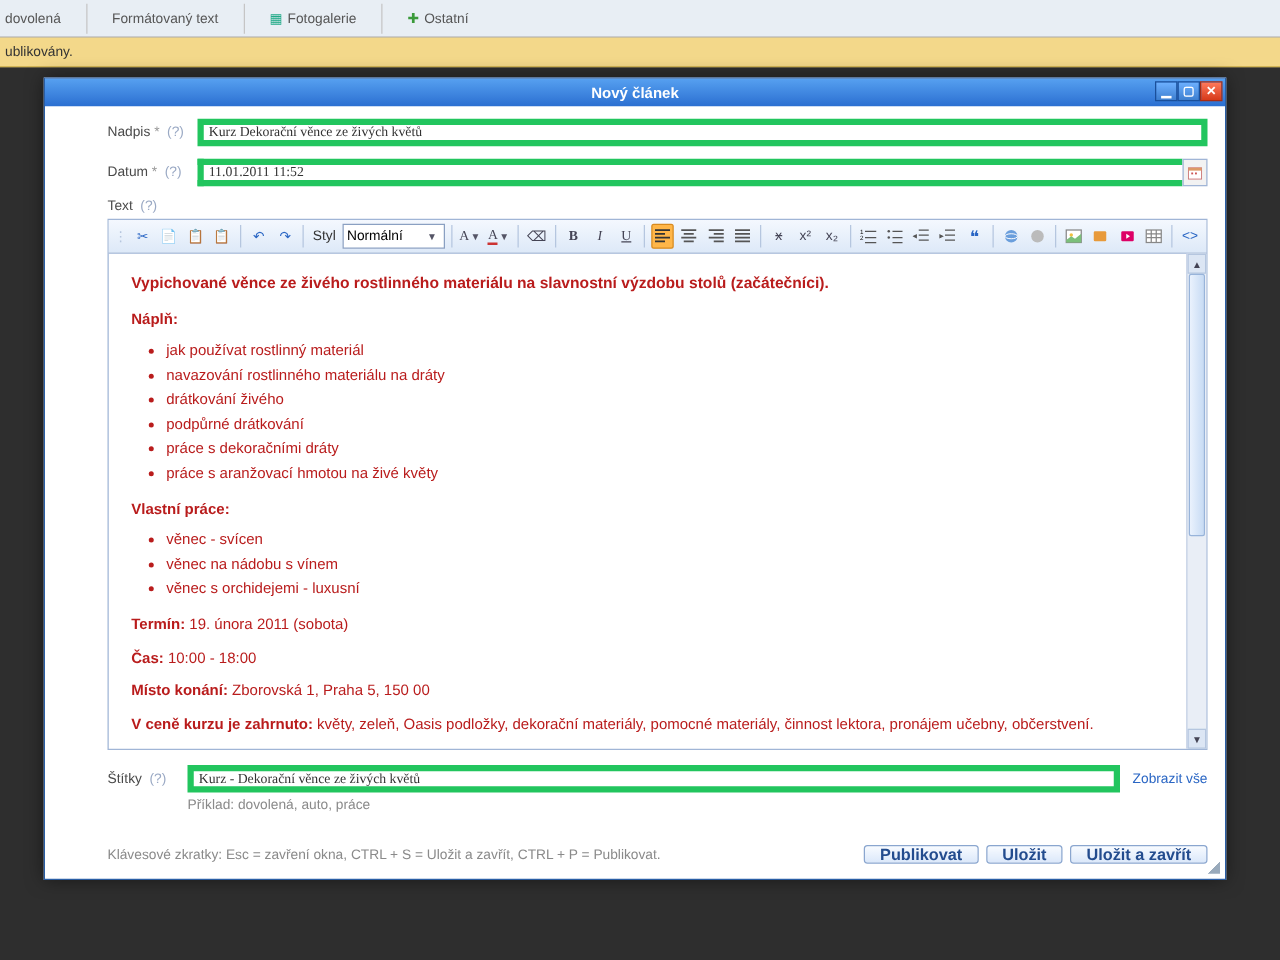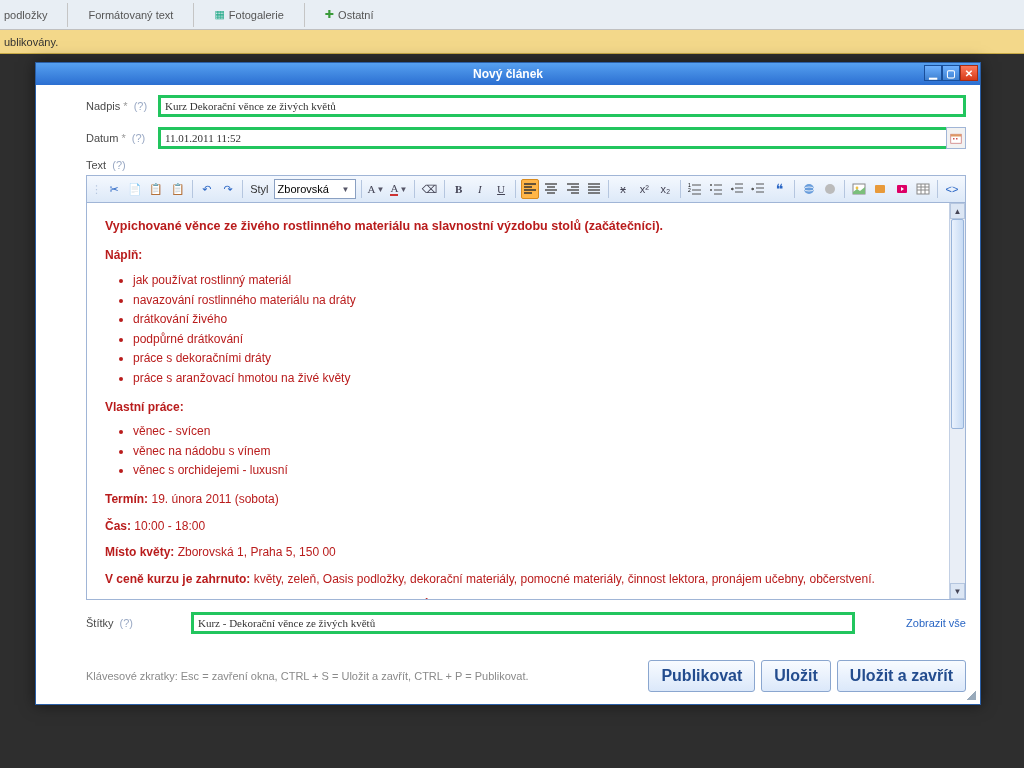--- a/index.html
+++ b/index.html
@@ -19,21 +19,21 @@
 .winbtn { width: 18px; height: 16px; border: 1px solid #1a4f9a; background: linear-gradient(#6db0ff,#3d7fd0); display: flex; align-items: center; justify-content: center; color: #fff; font-family: Arial; font-size: 10px; cursor: pointer; }
 .winbtn.close { background: linear-gradient(#ff7a5c,#d63a1a); border-color: #a72c13; }
 
 .body-inner { padding: 10px 14px 12px; margin-left: 36px; }
 
 
 .frow { display: flex; align-items: center; margin-bottom: 10px; }
 .flabel { width: 72px; color: #4a4a4a; }
 .flabel .req { color: #999; }
 .help { color: #9aa9c4; margin-left: 3px; }
-.finput { flex: 1; height: 22px; border: 3px solid #22c55e; padding: 2px 4px; font-family: Verdana; font-size: 11px; color: #333; }
+.finput { flex: 1; height: 22px; border: 5px solid #22c55e; padding: 2px 4px; font-family: Verdana; font-size: 11px; color: #333; }
 .date-wrap { flex: 1; display: flex; }
 .date-wrap input { flex: 1; border-right: none; }
 .date-btn { width: 20px; height: 22px; border: 1px solid #a0b5d6; background: #f2f2f2; display: flex; align-items: center; justify-content: center; cursor: pointer; }
 .date-btn svg { width: 12px; height: 12px; }
 
 
 .editor { border: 1px solid #a0b5d6; }
 .toolbar { background: linear-gradient(#f4f8fe,#dde9f8); border-bottom: 1px solid #a0b5d6; padding: 3px 4px; display: flex; align-items: center; gap: 3px; flex-wrap: nowrap; }
 .toolbar .sep2 { width: 1px; height: 18px; background: #b5c6df; margin: 0 2px; }
 .tbtn { width: 20px; height: 20px; display: flex; align-items: center; justify-content: center; cursor: pointer; border: 1px solid transparent; border-radius: 2px; color: #445; }
@@ -52,39 +52,39 @@
 .editor-content ul li { margin: 1px 0; list-style: disc; }
 .editor-content p { margin: 8px 0; }
 .editor-content p b { font-weight: bold; }
 .scrollbar-v { width: 16px; background: #e9eef6; border-left:1px solid #c3d0e4; position: relative; }
 .scrollbar-v .arrow { height:16px; background:#dce6f4; border:1px solid #b5c6df; display:flex;align-items:center;justify-content:center;font-size:8px;color:#445;cursor:pointer;}
 .scrollbar-v .track { position:absolute; top:16px; bottom:16px; left:0; right:0; }
 .scrollbar-v .thumb { position:absolute; top:0; height:210px; left:1px; right:1px; background:linear-gradient(90deg,#eaf2fd,#c7dbf4); border:1px solid #98b4da; border-radius:2px;}
 .scrollbar-v .arrow.bottom{position:absolute;bottom:0;left:0;right:0;}
 
 
-.tagsrow { display:flex; align-items:center; margin-top:12px;gap:41px; }
+.tagsrow { display:flex; align-items:center; margin-top:12px; }
 .tagsrow .flabel{ width:64px;}
 .tagsrow input{ flex:1; }
 .showall { color:#2a66c4; margin-left:10px; cursor:pointer; text-decoration:none; }
 .hint { color:#8a8a8a; margin-left:64px; margin-top:4px; }
 
 
 .footer { margin-top:26px; display:flex; align-items:center; }
 .shortcuts { color:#8a8a8a; flex:1; }
-.btn { height:32px; padding:0 12px; margin-left:6px; border:1px solid #8aa6cf; background:linear-gradient(#f8fbff,#dbe8fa); color:#234c8e; font-weight:bold; font-size:16px; border-radius:3px; cursor:pointer; display:flex; align-items:center; }
+.btn { height:15px; padding:0 12px; margin-left:6px; border:1px solid #8aa6cf; background:linear-gradient(#f8fbff,#dbe8fa); color:#234c8e; font-weight:bold; font-size:13px; border-radius:3px; cursor:pointer; display:flex; align-items:center; }
 .grab { position:absolute; right:4px; bottom:4px; width:12px; height:12px; background:
   linear-gradient(135deg, transparent 60%, #9ab 60%);
 } .ic-blue{color:#2a66c4;} .ic-orange{color:#d88a1e;} .ic-red{color:#cc3333;}
 </style>
 </head>
 <body>
 
 <div class="bg-ribbon">
-  <span>podložky</span>
+  <span>dovolená</span>
     <div class="sep"></div>
   <span>Formátovaný text</span>
     <div class="sep"></div>
   <span>
       <span style="color:#2a8">▦</span> 
       <span>Fotogalerie</span>
     </span>
     <div class="sep"></div>
   <span>
       <span style="color:#3a9a3a">✚</span> 
@@ -153,21 +153,21 @@
           </div>
         <div class="tbtn">
             <span>📋</span>
           </div>
         <div class="sep2"></div>
         <div class="tbtn ic-blue">↶</div>
         <div class="tbtn ic-blue">↷</div>
         <div class="sep2"></div>
         <span class="style-label">Styl</span>
         <div class="style-select fmt">
-            <span>Zborovská</span>
+            <span>Normální</span>
             <span class="dd">▼</span>
           </div>
         <div class="sep2"></div>
         <div class="tbtn">
             <span style="font-family:serif;">A</span>
             <span class="dd">▼</span>
           </div>
         <div class="tbtn">
             <span style="border-bottom:2px solid #c33;font-family:serif;">A</span>
             <span class="dd">▼</span>
@@ -291,21 +291,21 @@
             <li>práce s aranžovací hmotou na živé květy</li>
           </ul>
           <p class="sub">Vlastní práce:</p>
           <ul>
             <li>věnec - svícen</li>
             <li>věnec na nádobu s vínem</li>
             <li>věnec s orchidejemi - luxusní</li>
           </ul>
           <p><b>Termín:</b><span> 19. února 2011 (sobota)</span></p>
           <p><b>Čas:</b><span> 10:00 - 18:00</span></p>
-          <p><b>Místo květy:</b><span> Zborovská 1, Praha 5, 150 00</span></p>
+          <p><b>Místo konání:</b><span> Zborovská 1, Praha 5, 150 00</span></p>
           <p><b>V ceně kurzu je zahrnuto:</b><span>  květy, zeleň, Oasis podložky, dekorační materiály, pomocné materiály, činnost lektora, pronájem učebny, občerstvení.</span></p>
           <p><b>Doporučení: Přepravní obal na odnesení hotových věnců.</b></p>
         </div>
         <div class="scrollbar-v">
           <div class="arrow">▲</div>
           <div class="track">
               <div class="thumb"></div>
             </div>
           <div class="arrow bottom">▼</div>
         </div>
@@ -313,20 +313,21 @@
     </div>
 
     <div class="tagsrow">
       <div class="flabel">
         <span>Štítky</span>
         <span class="help">(?)</span>
       </div>
       <input class="finput" value="Kurz - Dekorační věnce ze živých květů" style="">
       <a class="showall">Zobrazit vše</a>
     </div>
+    <div class="hint">Příklad: dovolená, auto, práce</div>
 
     <div class="footer">
       <div class="shortcuts">Klávesové zkratky: Esc = zavření okna, CTRL + S = Uložit a zavřít, CTRL + P = Publikovat.</div>
       <button class="btn">Publikovat</button>
       <button class="btn">Uložit</button>
       <button class="btn">Uložit a zavřít</button>
     </div>
   </div>
   <div class="grab"></div>
 </div>

